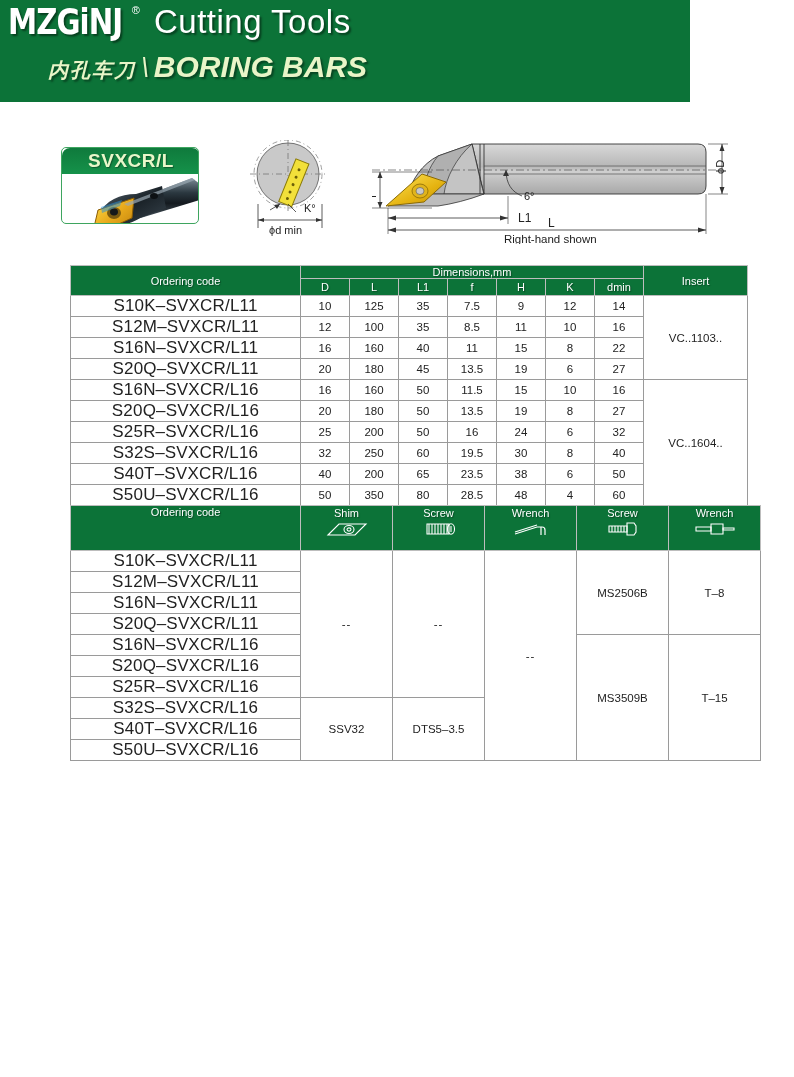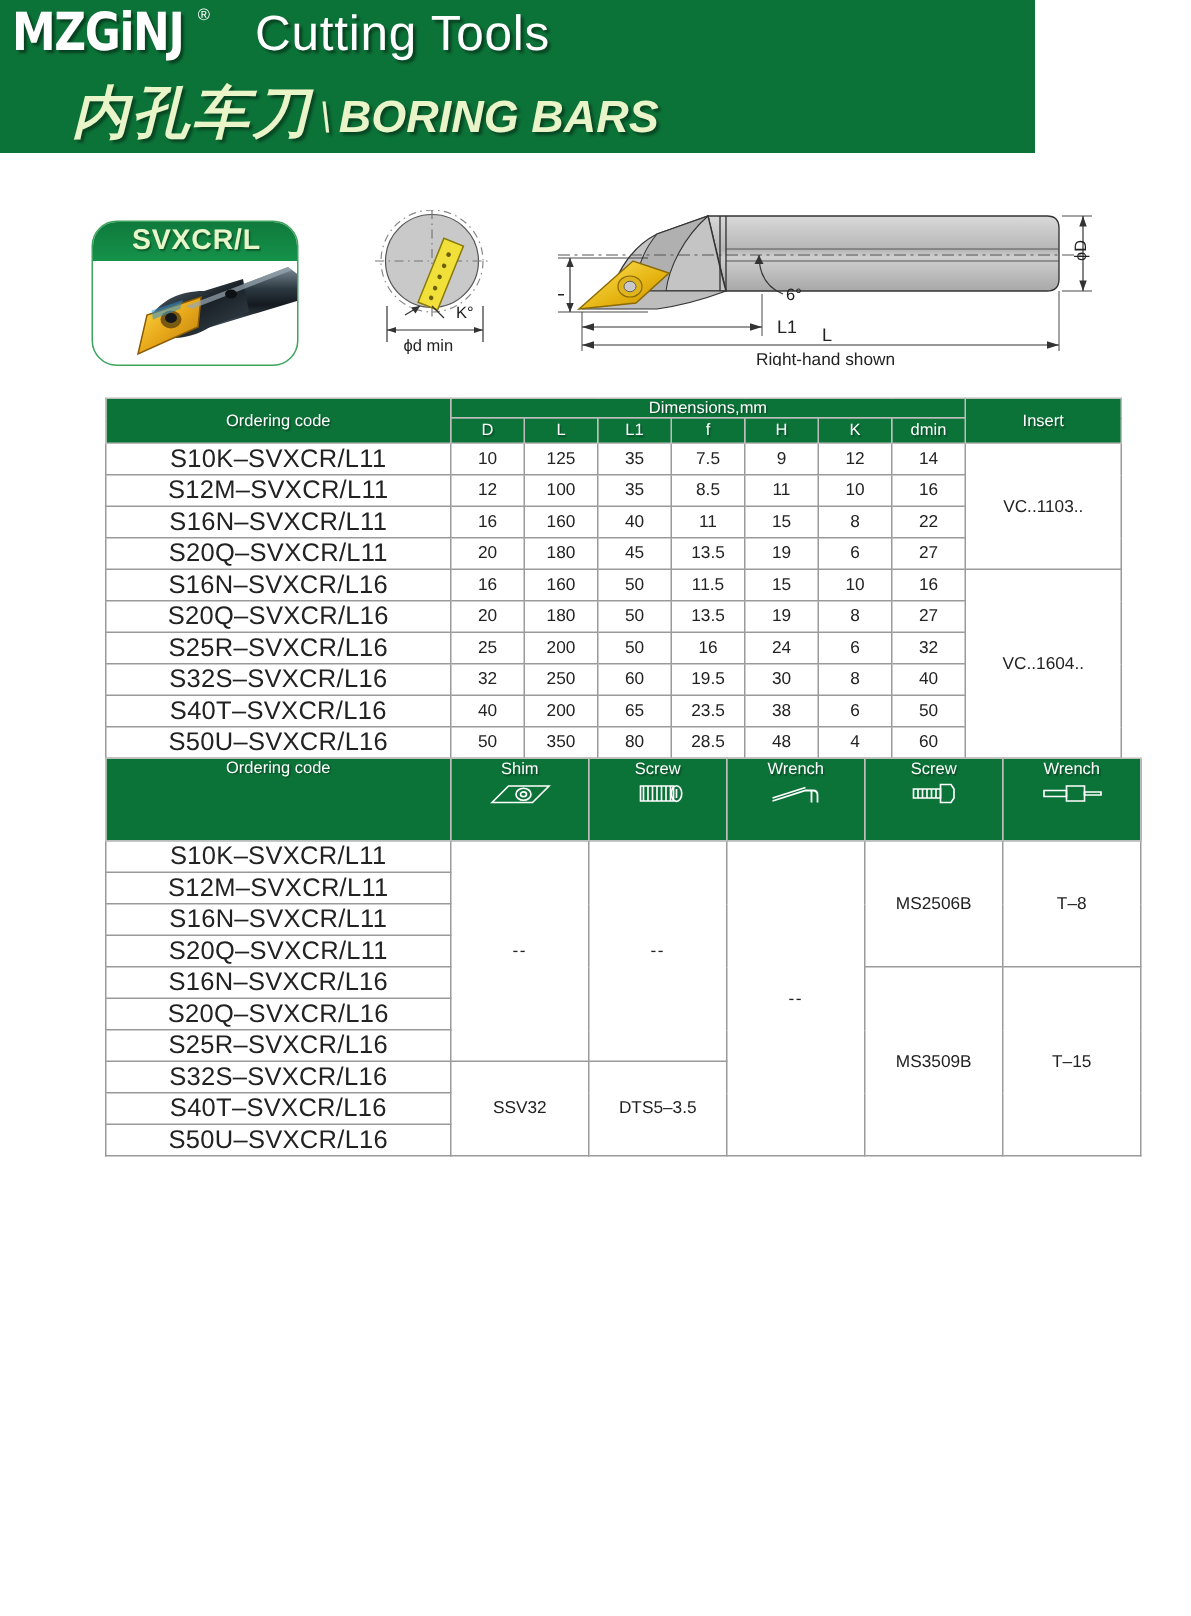--- a/index.html
+++ b/index.html
@@ -36,52 +36,52 @@
     transform-origin: left center;
   }
   .reg {
     font-size: 11px; color:#ffffff; margin-left:1px; margin-top:2px;
     font-family:"Liberation Sans", sans-serif;
   }
   .cutting-tools {
     font-family: "Liberation Sans", sans-serif;
     font-size: 33px; line-height: 40px;
     color: #ffffff;
-    margin-left: 30px;
+    margin-left: 14px;
     text-shadow: 2px 2px 2px rgba(0,0,0,.45);
     letter-spacing: .5px;
   }
   .subtitle-row {
     position: absolute; left: 48px; top: 50px;
     display:flex; align-items:baseline;
     color:#e9f5c8;
     text-shadow: 2px 2px 2px rgba(0,0,0,.4);
   }
   .cn {
     font-family: Liberation Sans, sans-serif;
-    font-size: 38px; font-weight: bold; font-style: italic;
+    font-size: 20px; font-weight: bold; font-style: italic;
     letter-spacing: 2px;
   }
   .sep { font-size: 28px; margin: 0 5px; font-style: italic; }
   .en {
     font-family: "Liberation Sans", sans-serif;
     font-size: 30px; font-style: italic; font-weight: bold;
     letter-spacing: 0px;
   }
 
   
   .illus {
     position: relative;
     width: 794px; height: 155px;
   }
   .photo-box {
     position: absolute; left: 61px; top: 45px;
-    width: 138px; height: 97px;
+    width: 138px; height: 77px;
     border: 1px solid #3ea55f;
-    border-radius: 17px;
+    border-radius: 5px;
     background: #ffffff;
     overflow: hidden;
   }
   .photo-badge {
     position:absolute; left:0; top:0; width:138px; height:26px;
     background: linear-gradient(#0f7a3c,#15924a);
     border-radius: 8px 8px 0 0;
     color:#e8f7c9;
     font-size: 19px; font-weight: bold;
     font-family:"Liberation Sans", sans-serif;
@@ -126,21 +126,21 @@
   #table-dimensions col.c-code { width: 230px; }
   #table-dimensions col.c-num  { width: 49px; }
   #table-dimensions col.c-ins  { width: 104px; }
 
   
   #table-accessories { position:absolute; left:70px; top:505px; }
   #table-accessories col.c-code { width: 230px; }
   #table-accessories col.c-acc  { width: 92px; }
   #table-accessories th { height: 44px; vertical-align: top; }
   #table-accessories td { height: 17px; }
-  .acc-head { display:flex; flex-direction:column; align-items:center; justify-content:flex-start; height:54px; }
+  .acc-head { display:flex; flex-direction:column; align-items:center; justify-content:flex-start; height:44px; }
   .acc-head .lbl { font-size: 11px; line-height: 14px; }
   .acc-head .ico { margin-top:1px; }
 
   .dash { color:#333; font-size:12px; letter-spacing:1px; }
 </style>
 </head>
 <body>
 
 <div class="header">
   <div class="brand-row">

